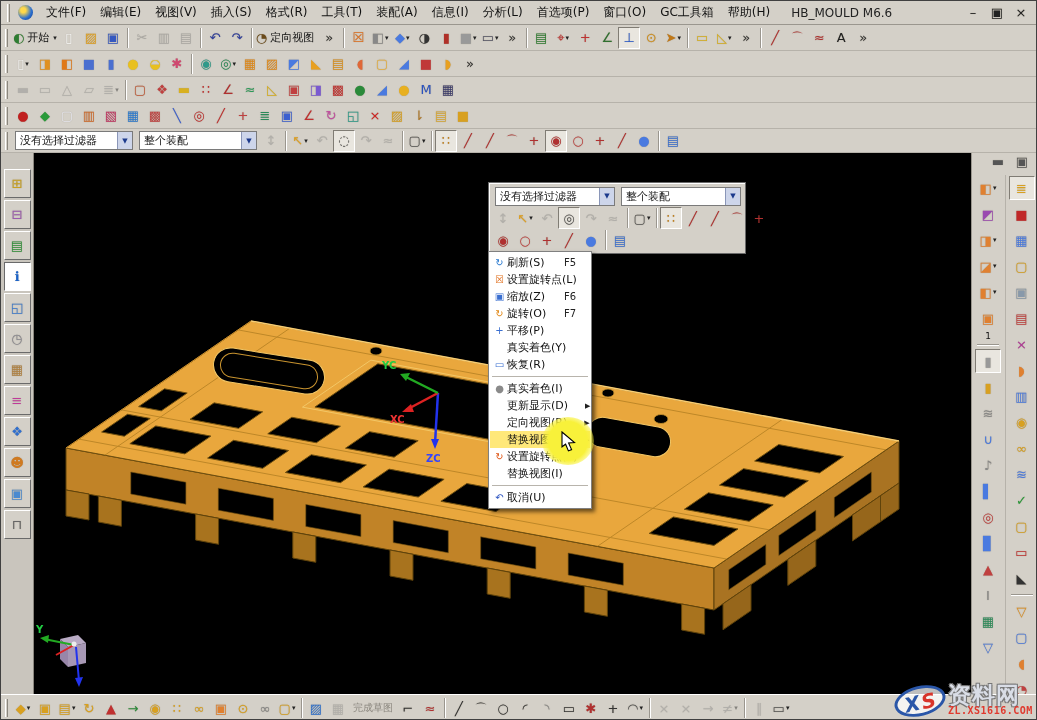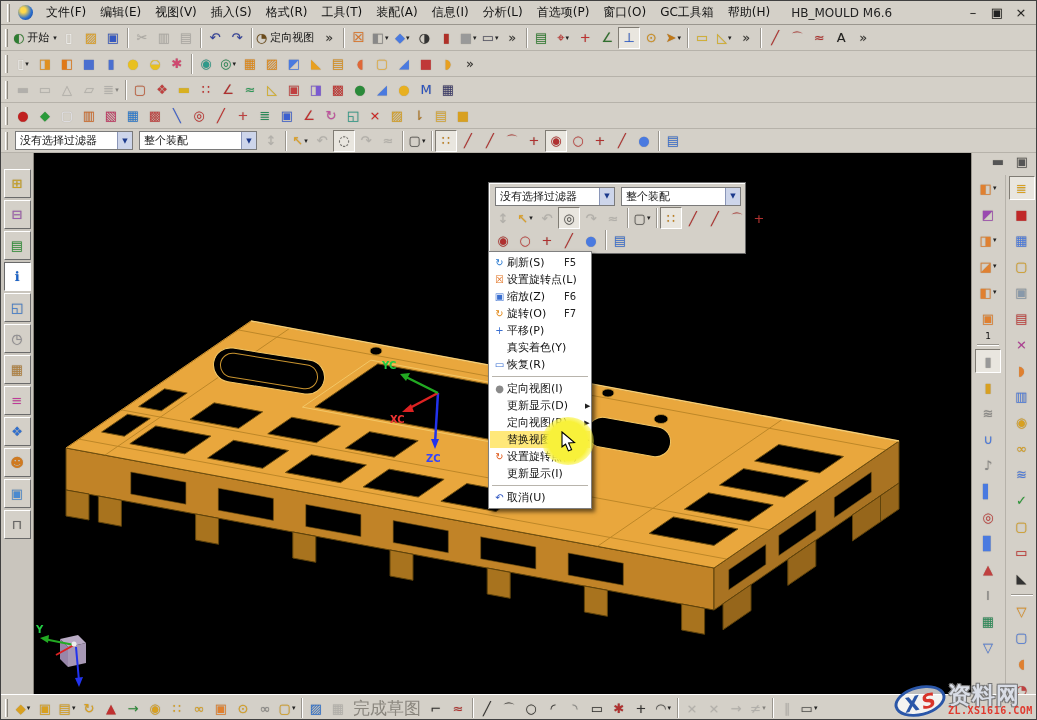--- a/index.html
+++ b/index.html
@@ -20,21 +20,21 @@
         background:#d4d0c8;border-bottom:1px solid #b6b2aa;padding:0 2px;overflow:hidden;}
   .tbtn{display:inline-flex;align-items:center;justify-content:center;min-width:22px;height:22px;
         border:1px solid transparent;margin:0;flex:none;}
   .tbtn .glyph{font-size:13px;line-height:1;text-shadow:0 0 1px rgba(60,50,20,.35);}
   .tbtn .btxt{font-size:11px;margin:0 3px;white-space:nowrap;color:#111;}
   .tbtn .caret{font-size:7px;margin-left:1px;color:#222;}
   .tbtn.pressed{border-color:#807c74 #fff #fff #807c74;background:#e9e6df;}
   .tbtn.dis{opacity:.45;}
   .tsep{width:1px;height:20px;background:#9a968e;box-shadow:1px 0 0 #fff;margin:0 3px;flex:none;}
   .grip{width:3px;height:18px;border-left:1px solid #fff;border-right:1px solid #8a867e;margin:0 4px 0 2px;flex:none;}
-  .tlabel{font-size:17px;margin:0 4px;white-space:nowrap;color:#111;}
+  .tlabel{font-size:10px;margin:0 4px;white-space:nowrap;color:#111;}
   .tlabel.dis{color:#8a867e;}
   .combo{display:inline-flex;align-items:center;height:19px;background:#fff;border:1px solid #7a7a7a;
          font-size:11px;margin:0 3px;flex:none;}
   .combo-text{flex:1;padding:0 4px;white-space:nowrap;overflow:hidden;color:#111;}
   .combo-btn{width:15px;height:100%;background:#cdd5ea;border-left:1px solid #8a96b8;color:#1c3a8c;
              font-size:7px;display:flex;align-items:center;justify-content:center;}
   
   .main{position:absolute;top:152px;left:0;width:100%;height:541px;background:#d4d0c8;}
   .side{position:absolute;left:0;top:0;width:33px;height:100%;background:#c9c5bd;border-right:1px solid #8a867e;padding-top:14px;}
   .side .tbtn{display:flex;width:27px;height:29px;margin:2px auto;background:#d4d0c8;
@@ -764,21 +764,21 @@
           </div>
           <div class="mi">
             <span class="mico" style="color: rgb(58, 111, 208);">▭</span>
             <span class="mlabel">恢复(R)</span>
             <span class="msc"></span>
             <span class="marrow"></span>
           </div>
           <div class="msep"></div>
           <div class="mi">
             <span class="mico" style="color: rgb(138, 138, 138);">●</span>
-            <span class="mlabel">定向视图(I)</span>
+            <span class="mlabel">真实着色(I)</span>
             <span class="msc"></span>
             <span class="marrow"></span>
           </div>
           <div class="mi">
             <span class="mico"></span>
             <span class="mlabel">更新显示(D)</span>
             <span class="msc"></span>
             <span class="marrow">▶</span>
           </div>
           <div class="mi">
@@ -794,21 +794,21 @@
             <span class="marrow">▶</span>
           </div>
           <div class="mi">
             <span class="mico" style="color: rgb(224, 88, 24);">↻</span>
             <span class="mlabel">设置旋转点(S)</span>
             <span class="msc"></span>
             <span class="marrow"></span>
           </div>
           <div class="mi">
             <span class="mico"></span>
-            <span class="mlabel">更新显示(I)</span>
+            <span class="mlabel">替换视图(I)</span>
             <span class="msc"></span>
             <span class="marrow"></span>
           </div>
           <div class="msep"></div>
           <div class="mi">
             <span class="mico" style="color: rgb(42, 82, 192);">↶</span>
             <span class="mlabel">取消(U)</span>
             <span class="msc"></span>
             <span class="marrow"></span>
           </div>

